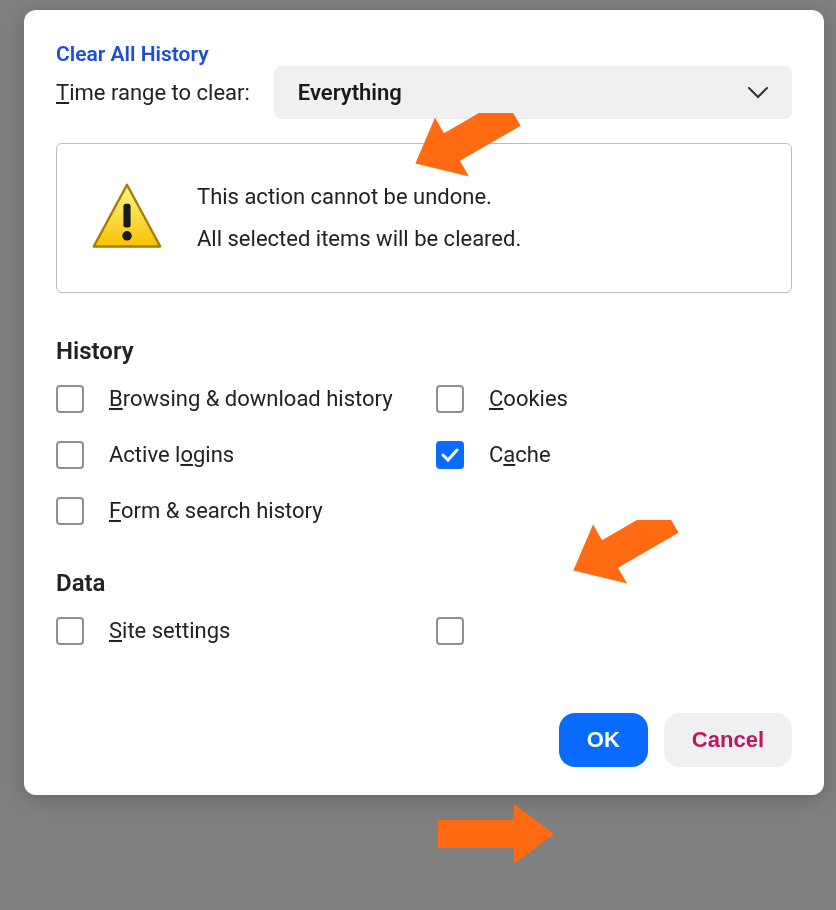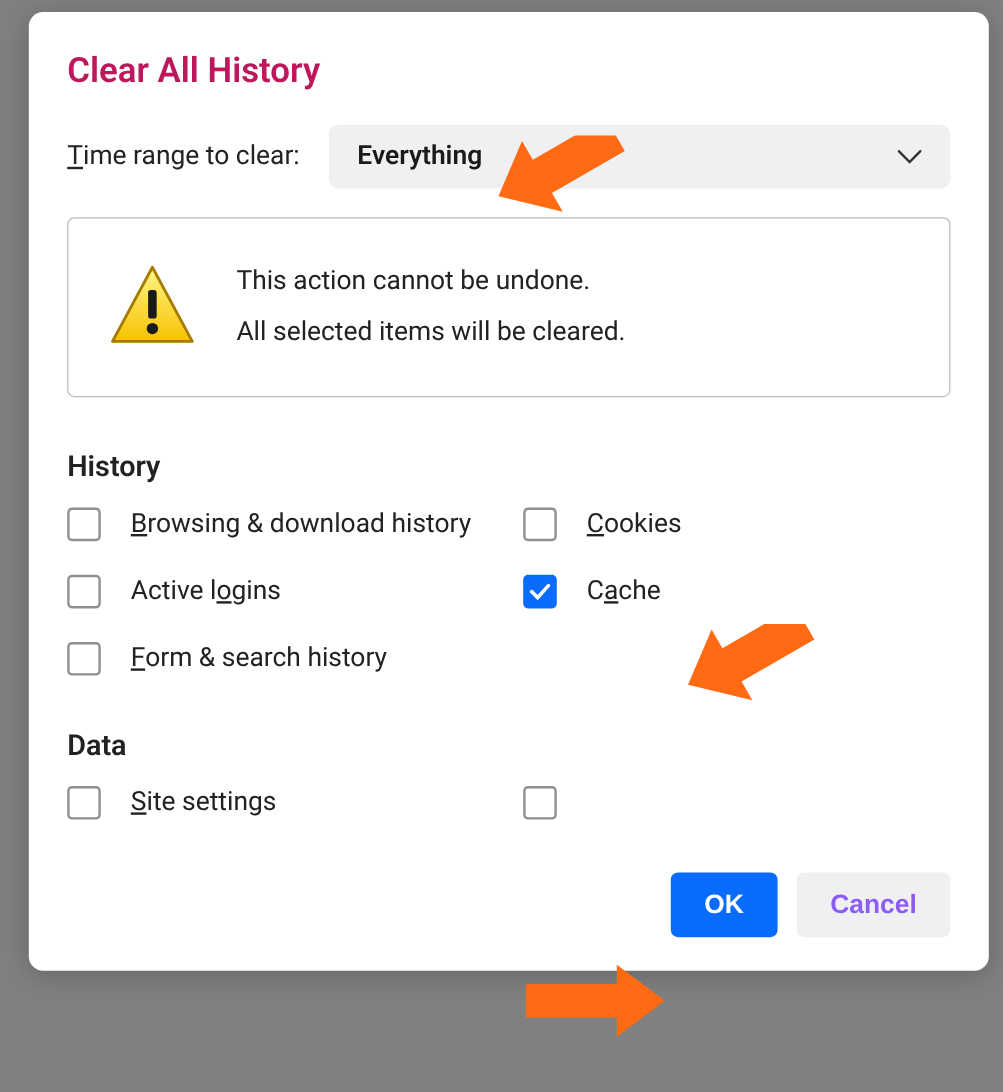--- a/index.html
+++ b/index.html
@@ -15,24 +15,23 @@
       position: absolute;
       top: 10px;
       left: 24px;
       width: 800px;
       background: #fff;
       border-radius: 12px;
       padding: 32px 32px 28px 32px;
       box-shadow: 0 4px 24px rgba(0,0,0,0.2);
     }
     .dialog-title {
-      font-size: 29px;
-      font-weight: 600;
-      color: #be185d;
-      margin-bottom: 28px;
+      font-size: 21px;
+      font-weight: 600;
+      color: #1d4ed8;
     }
     .time-row {
       display: flex;
       align-items: center;
       gap: 24px;
       margin-bottom: 24px;
     }
     .time-label {
       font-size: 22px;
       color: #222;
@@ -108,26 +107,27 @@
     .cb-label { font-size: 22px; color: #222; }
     .button-row {
       display: flex;
       justify-content: flex-end;
       gap: 16px;
     }
     .btn {
       padding: 14px 28px;
       font-size: 22px;
       font-weight: 600;
-      border-radius: 6px;
+      border-radius: 16px;
       border: none;
       cursor: pointer;
+      margin-top: 24px;
     }
     .btn-primary { background: #0a6cff; color: #fff; }
-    .btn-secondary { background: #f0f0f3; color: #8b5cf6; }
+    .btn-secondary { background: #f0f0f3; color: #be185d; }
     
     .arrow {
       position: absolute;
       pointer-events: none;
     }
   </style>
 </head>
 <body>
 
 <div class="dialog">

